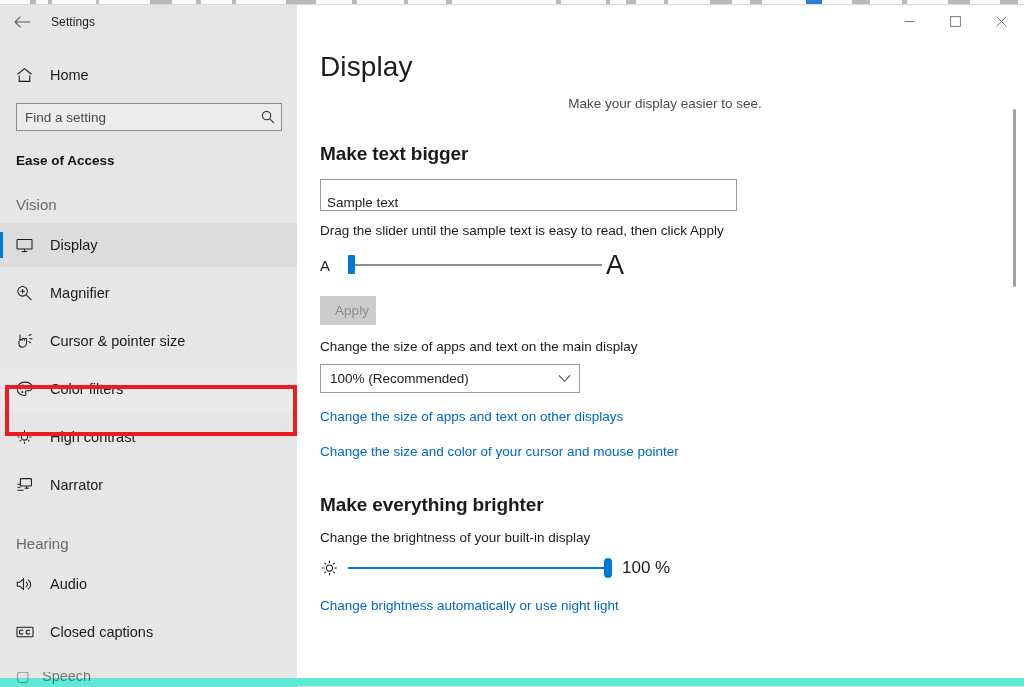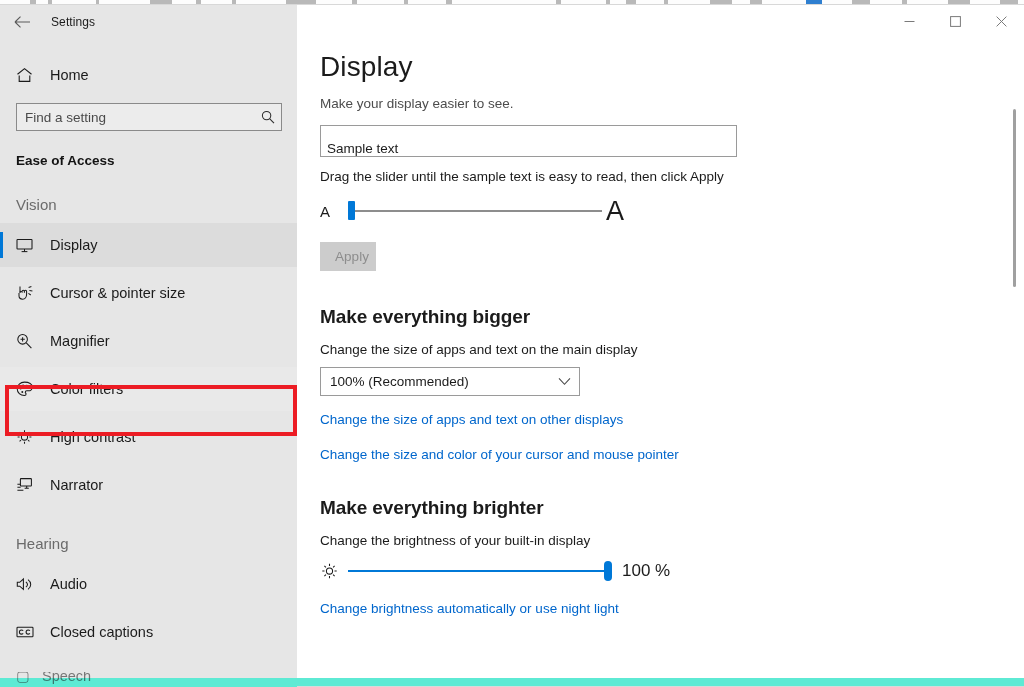--- a/index.html
+++ b/index.html
@@ -133,21 +133,21 @@
     color: #7a7a7a;
   }
 
   .content { position: absolute; left: 23px; top: 0; width: 690px; }
 
   h1.page-title {
     font-size: 28px; font-weight: normal; color: #1b1b1b;
     margin-top: 46px; letter-spacing: .1px;
   }
   .subtitle {
-    font-size: 13.5px; color: #4c4c4c; margin-top: 13px;
+    font-size: 13.5px; color: #4c4c4c; margin-top: 13px; text-align: center;
   }
   h2.sec {
     font-size: 19px; font-weight: bold; color: #1b1b1b;
     margin-top: 32px; letter-spacing: -.1px;
   }
   h2.sec.b2 { margin-top: 35px; }
 
   .sample-box {
     margin-top: 14px;
     width: 417px; height: 32px;
@@ -314,43 +314,43 @@
             <path d="M5.6 13.6h5.8"></path>
             <path d="M8.5 11v2.6"></path>
         </svg>
       </span>
       <span class="lb">Display</span>
     </div>
 
     <div class="nav-item" style="margin-top:4px">
 
       <span class="ic">
+        <svg width="17" height="16" viewBox="0 0 17 16" fill="none" stroke="currentColor" stroke-width="1.05">
+          <circle cx="6.6" cy="6.3" r="4.8"></circle>
+            <path d="M10.3 9.9l5.1 5.2"></path>
+          <path d="M4.5 6.3h4.3M6.6 4.2v4.3"></path>
+        </svg>
+      </span>
+      <span class="lb">Magnifier</span>
+    </div>
+
+    <div class="nav-item" style="margin-top:4px">
+
+      <span class="ic">
         <svg width="18" height="16" viewBox="0 0 18 16" fill="none" stroke="currentColor" stroke-width="1.05">
           <path d="M4 1.6v6.2"></path>
             <path d="M4 7.8c0-1 .3-1.6 1.1-1.6.8 0 1.1.6 1.1 1.6"></path>
           <path d="M6.2 6.6c0-.9.3-1.4 1.1-1.4.8 0 1.1.5 1.1 1.4v1.2"></path>
           <path d="M8.4 6.6c0-.9.3-1.4 1.1-1.4.8 0 1.1.5 1.1 1.4v2.6c0 2.8-1.4 5-4 5-2.3 0-3.6-1.5-3.6-3.4V8"></path>
           <path d="M12.6 2.4l2.8-1M13.4 5.6l3 .4M12.4 8.4l2.4 1.6"></path>
         </svg>
       </span>
       <span class="lb">Cursor &amp; pointer size</span>
     </div>
 
-    <div class="nav-item" style="margin-top:4px">
-
-      <span class="ic">
-        <svg width="17" height="16" viewBox="0 0 17 16" fill="none" stroke="currentColor" stroke-width="1.05">
-          <circle cx="6.6" cy="6.3" r="4.8"></circle>
-            <path d="M10.3 9.9l5.1 5.2"></path>
-          <path d="M4.5 6.3h4.3M6.6 4.2v4.3"></path>
-        </svg>
-      </span>
-      <span class="lb">Magnifier</span>
-    </div>
-
     <div class="nav-item" style="margin-top:4px;background:#e9e9e9">
 
       <span class="ic">
         <svg width="17" height="16" viewBox="0 0 17 16" fill="none" stroke="currentColor" stroke-width="1.05">
           <path d="M8.4 1.1C4.4 1.1 1.2 4 1.2 7.8c0 3.7 3.2 6.7 7.2 6.7 1 0 1.7-.6 1.7-1.4 0-.4-.2-.7-.4-1-.3-.3-.4-.6-.4-.9 0-.8.6-1.4 1.5-1.4h1.7c2.1 0 3.8-1.6 3.8-3.6 0-3.3-3.1-5.1-7.9-5.1z"></path>
           <circle cx="4.6" cy="7.6" r=".95" fill="currentColor" stroke="none"></circle>
           <circle cx="7.1" cy="4.5" r=".95" fill="currentColor" stroke="none"></circle>
           <circle cx="10.8" cy="4.7" r=".95" fill="currentColor" stroke="none"></circle>
           <circle cx="6.3" cy="11" r=".95" fill="currentColor" stroke="none"></circle>
         </svg>
@@ -435,39 +435,39 @@
             <path d="M0.6 0.6l9.8 9.8M10.4 0.6L0.6 10.4"></path>
           </svg>
       </div>
     </div>
 
     <div class="content">
 
       <h1 class="page-title">Display</h1>
       <div class="subtitle">Make your display easier to see.</div>
 
+      <h2 class="sec">Make text bigger</h2>
 
       <div class="sample-box">
         <input type="text" value="Sample text" style="">
       </div>
 
       <div class="hint">Drag the slider until the sample text is easy to read, then click Apply</div>
 
       <div class="tslider">
         <span class="a-small">A</span>
         <span class="track-wrap">
           <span class="track"></span>
           <span class="thumb"></span>
         </span>
         <span class="a-big">A</span>
       </div>
 
       <div class="apply-btn">Apply</div>
 
-      <h2 class="sec b2">Make everything bigger</h2>
       <div class="lbl">Change the size of apps and text on the main display</div>
 
       <div class="combo">
         <span class="val">100% (Recommended)</span>
         <span class="chev">
           <svg width="13" height="9" viewBox="0 0 13 9" fill="none" stroke="currentColor" stroke-width="1.1">
               <path d="M1 1.3l5.5 6 5.5-6"></path>
             </svg>
         </span>
       </div>

